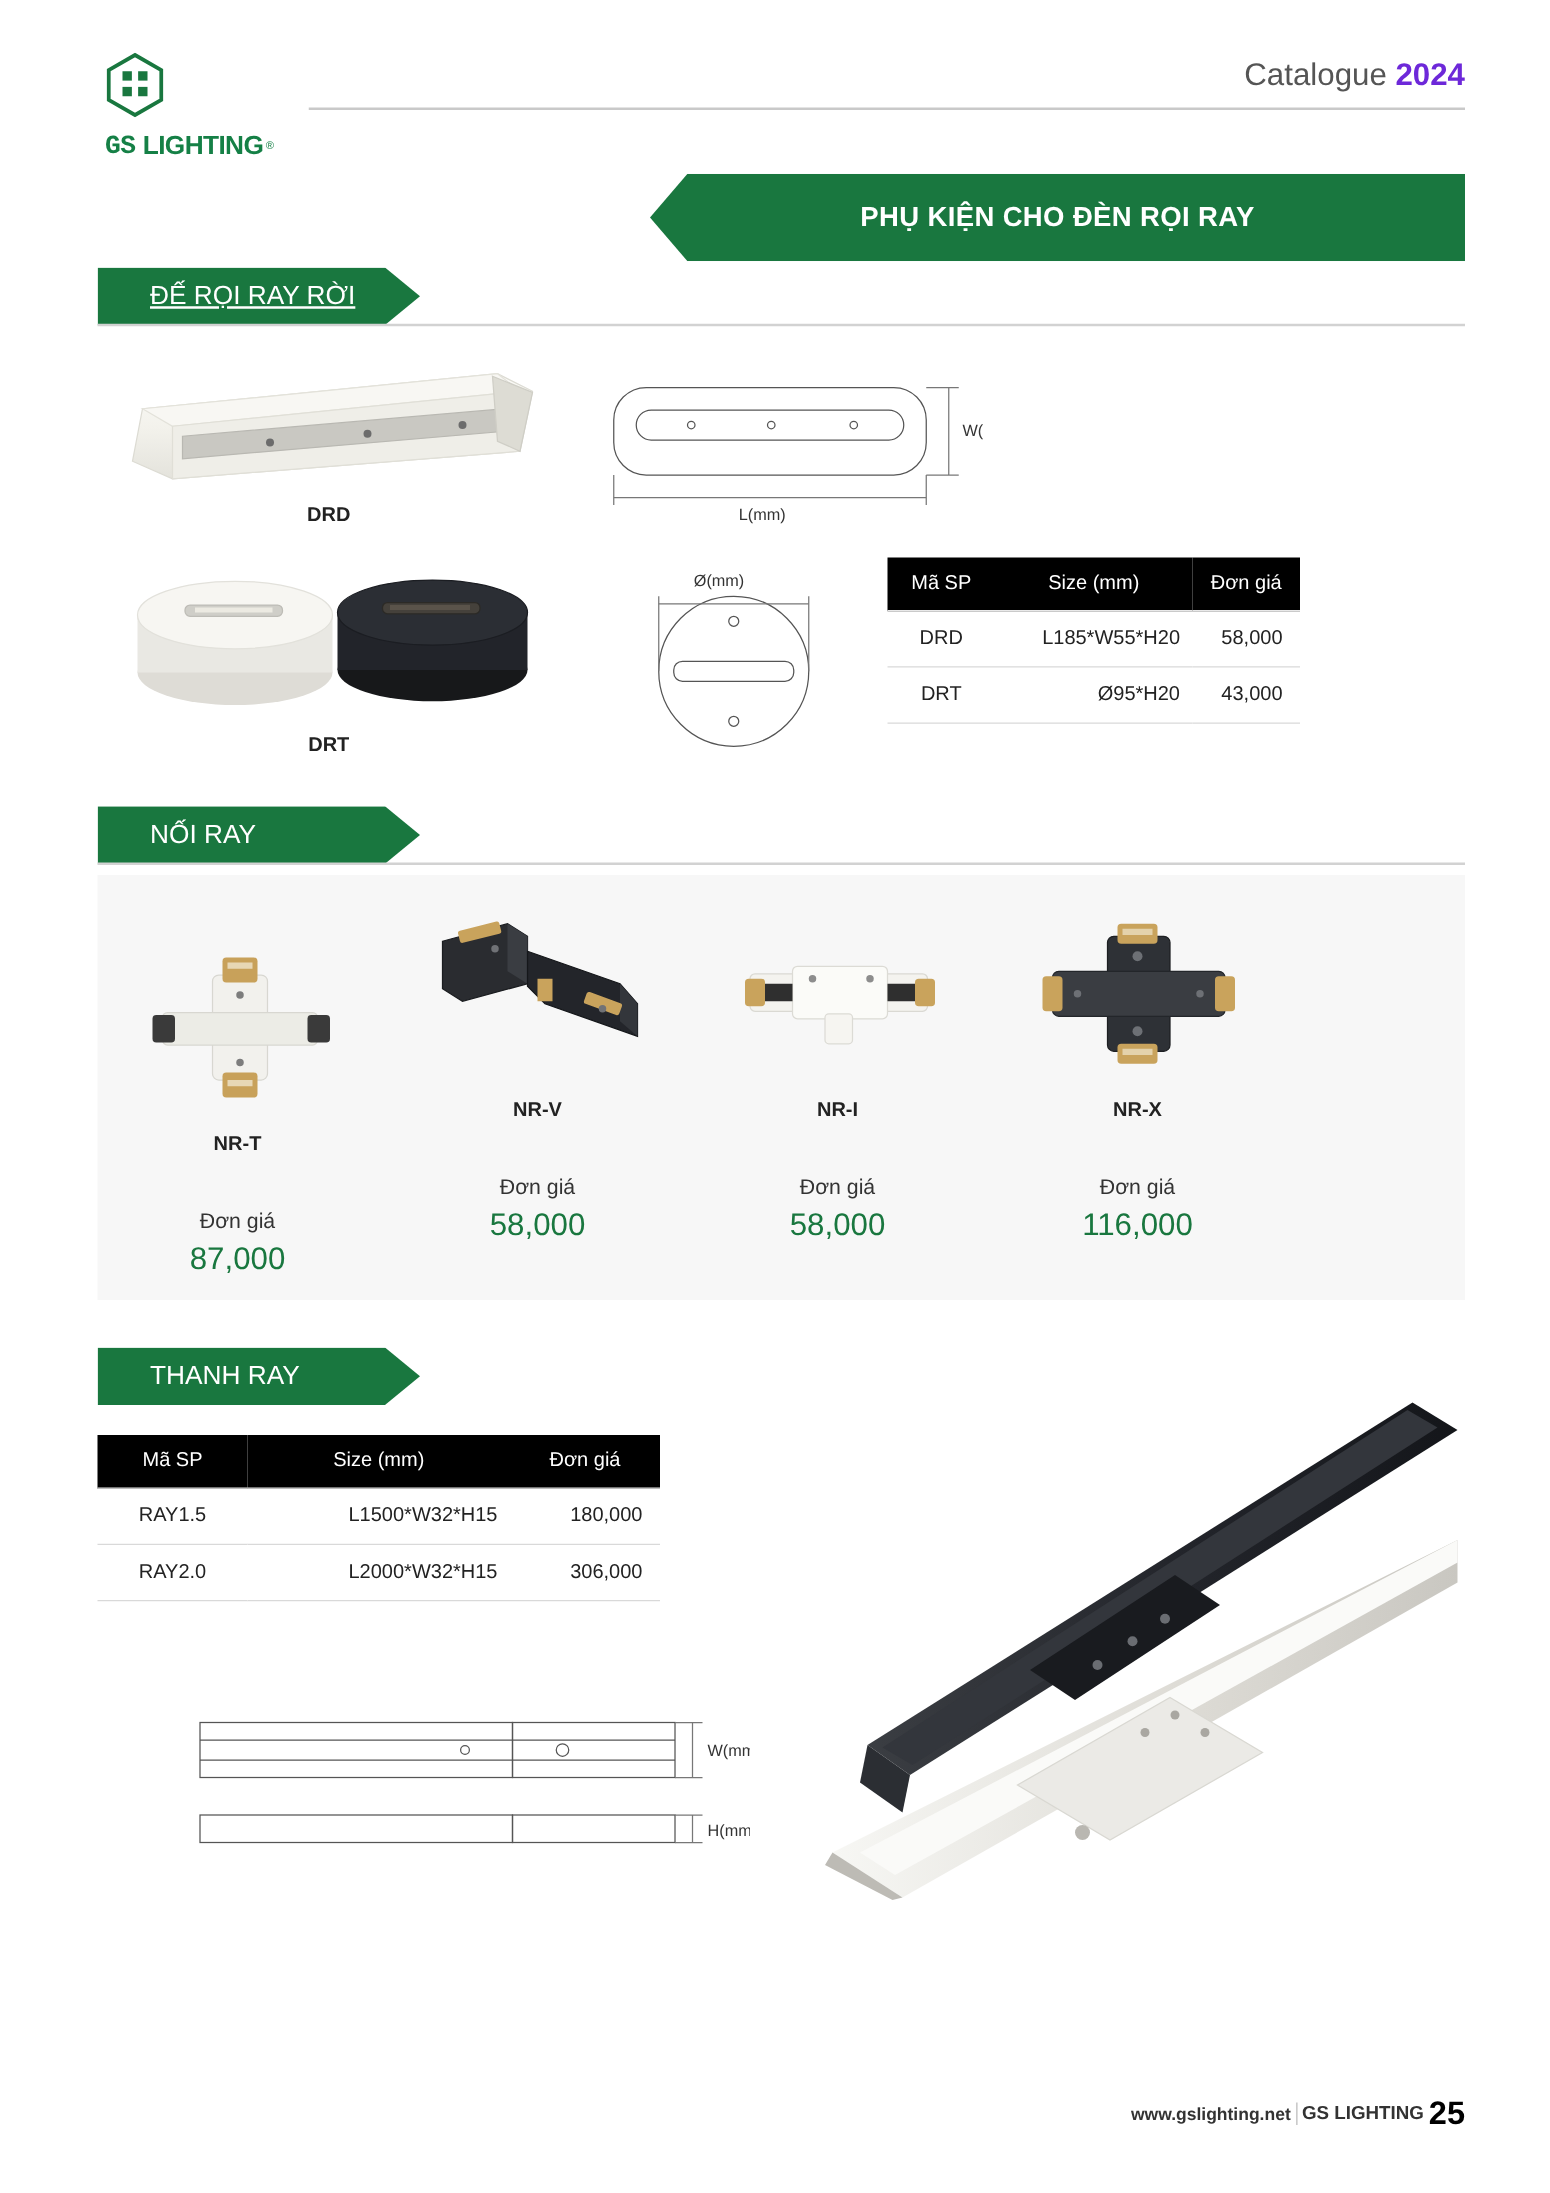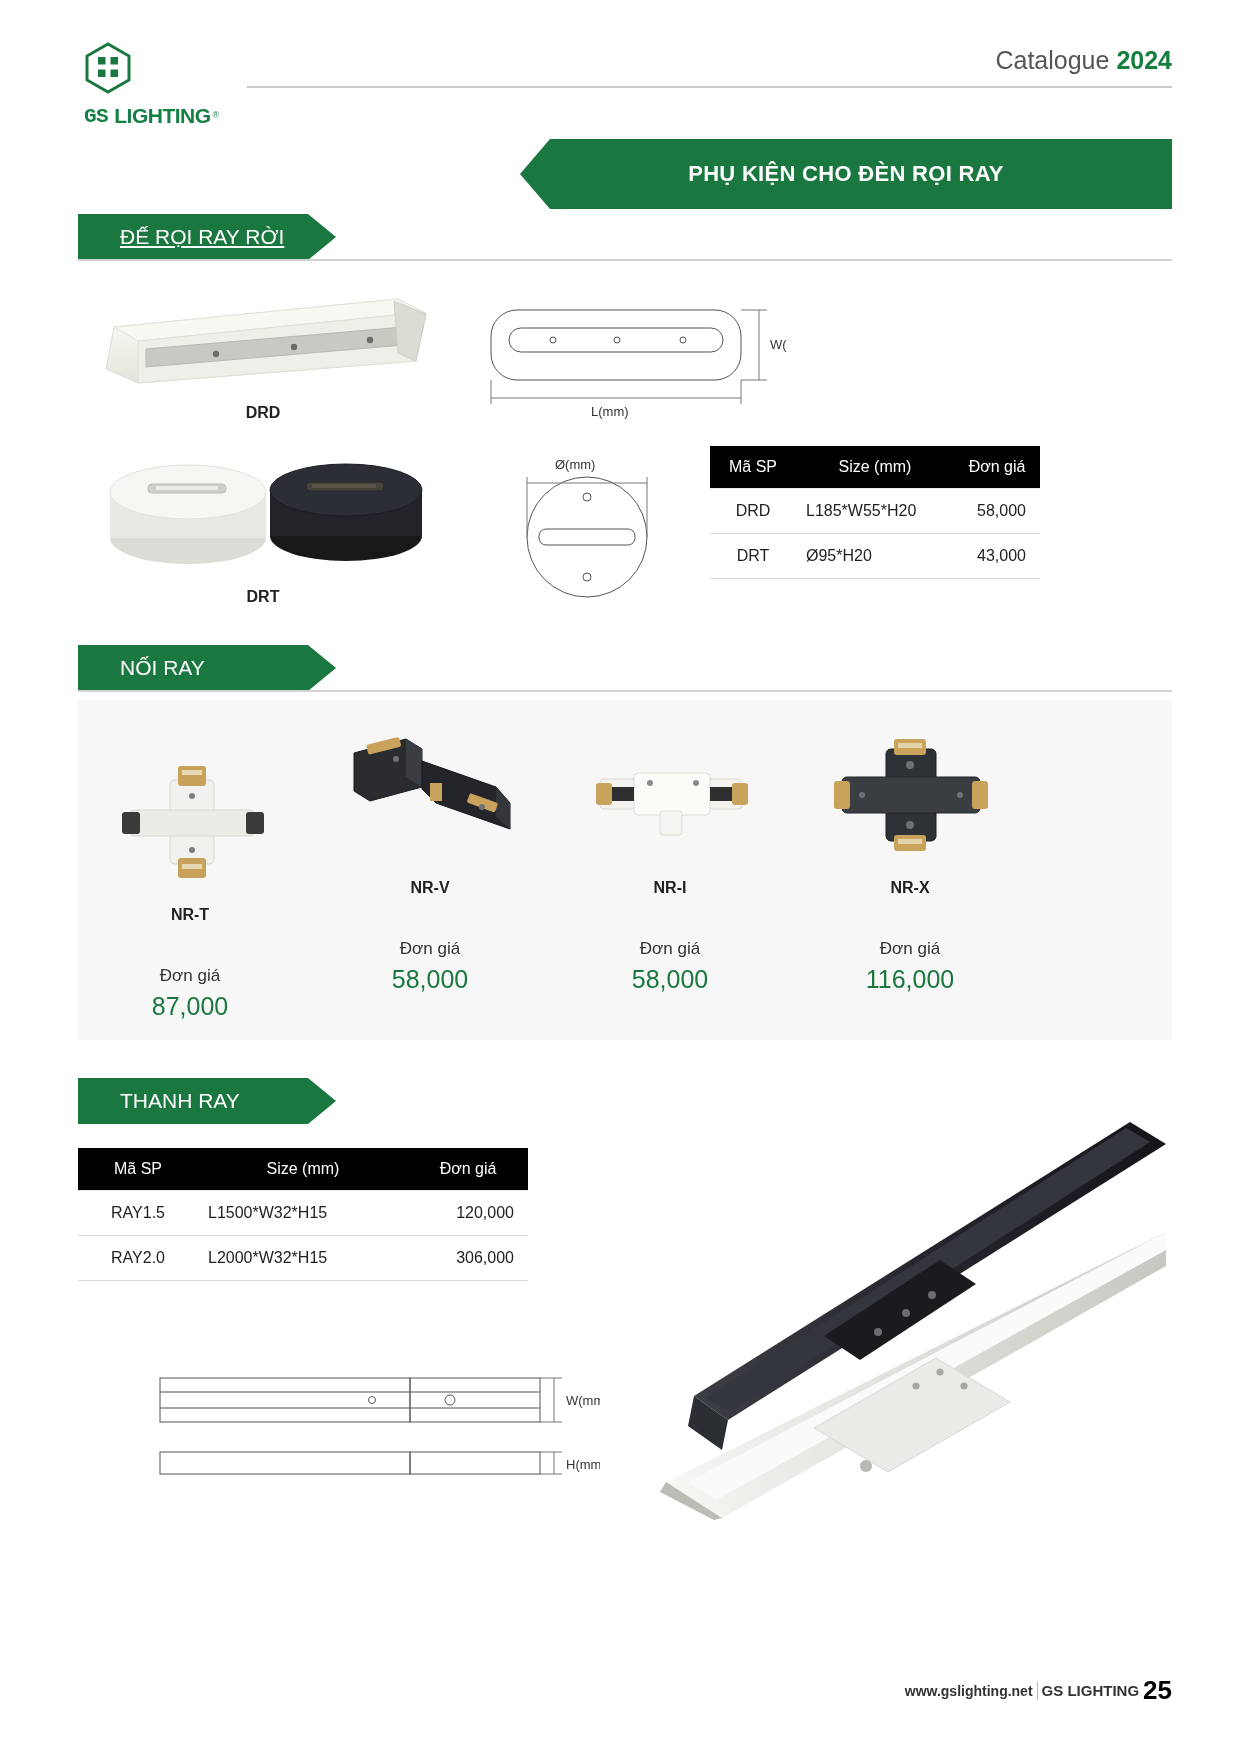--- a/index.html
+++ b/index.html
@@ -16,21 +16,21 @@
   
   .logo-wrap { position: absolute; left: 84px; top: 42px; width: 180px; }
   .logo-mark { width: 48px; height: 52px; }
   .logo-text { margin-top: 6px; display: flex; align-items: flex-end; }
   .logo-text .gs { font-weight: bold; font-size: 21px; color: #158046; letter-spacing: -0.5px; font-family: Liberation Mono, monospace; }
   .logo-text .lighting { font-weight: bold; font-size: 21px; color: #158046; letter-spacing: -0.5px; margin-left: 6px; }
   .logo-text .reg { font-size: 9px; color: #158046; margin-left: 2px; position: relative; top: -8px; }
 
   .cat-line { position: absolute; left: 247px; top: 86px; width: 925px; height: 2px; background: #c9c9c9; }
   .cat-text { position: absolute; right: 68px; top: 46px; font-size: 25px; color: #555; }
-  .cat-text b { color: #15803d; }
+  .cat-text b { color: #6d28d9; }
 
   
   .banner {
     position: absolute; left: 520px; top: 139px; width: 652px; height: 70px;
     background: #19773f; color: #fff; display: flex; align-items: center; justify-content: center;
     clip-path: polygon(30px 0, 100% 0, 100% 100%, 30px 100%, 0 50%);
     font-size: 22px; font-weight: bold; letter-spacing: 0.3px;
   }
 
   
@@ -64,21 +64,21 @@
 
   
   .tbl { position: absolute; border-collapse: collapse; }
   .tbl thead th {
     background: #000000; color: #fff; font-weight: normal; font-size: 16px;
     padding: 12px 10px;
   }
   .tbl tbody td { font-size: 16px; padding: 13px 10px; border-bottom: 1px solid #d9d9d9; }
   .tbl tbody tr:first-child td { border-top: 1px solid #e9e9e9; }
   .tbl .c-code { text-align: center; }
-  .tbl .c-size { text-align: left; }
+  .tbl .c-size { text-align: right; }
   .tbl .c-price { text-align: right; padding-right: 14px; }
 
   #tbl-drd { left: 710px; top: 446px; width: 330px; }
   #tbl-drd col.code { width: 86px; }
   #tbl-drd col.size { width: 158px; }
   #tbl-drd col.price { width: 86px; }
 
   
   .noiray-panel { position: absolute; left: 78px; top: 700px; width: 1094px; height: 340px; background: #f7f7f7; }
   .conn { position: absolute; width: 240px; text-align: center; }
@@ -318,21 +318,21 @@
       <tr>
         <th>Mã SP</th>
         <th>Size (mm)</th>
         <th>Đơn giá</th>
       </tr>
     </thead>
     <tbody>
       <tr>
         <td class="c-code">RAY1.5</td>
         <td class="c-size">L1500*W32*H15</td>
-        <td class="c-price">120,000</td>
+        <td class="c-price">180,000</td>
       </tr>
       <tr>
         <td class="c-code">RAY2.0</td>
         <td class="c-size">L2000*W32*H15</td>
         <td class="c-price">306,000</td>
       </tr>
     </tbody>
   </table>
 
   <svg class="draw-ray" viewBox="0 0 450 130">

